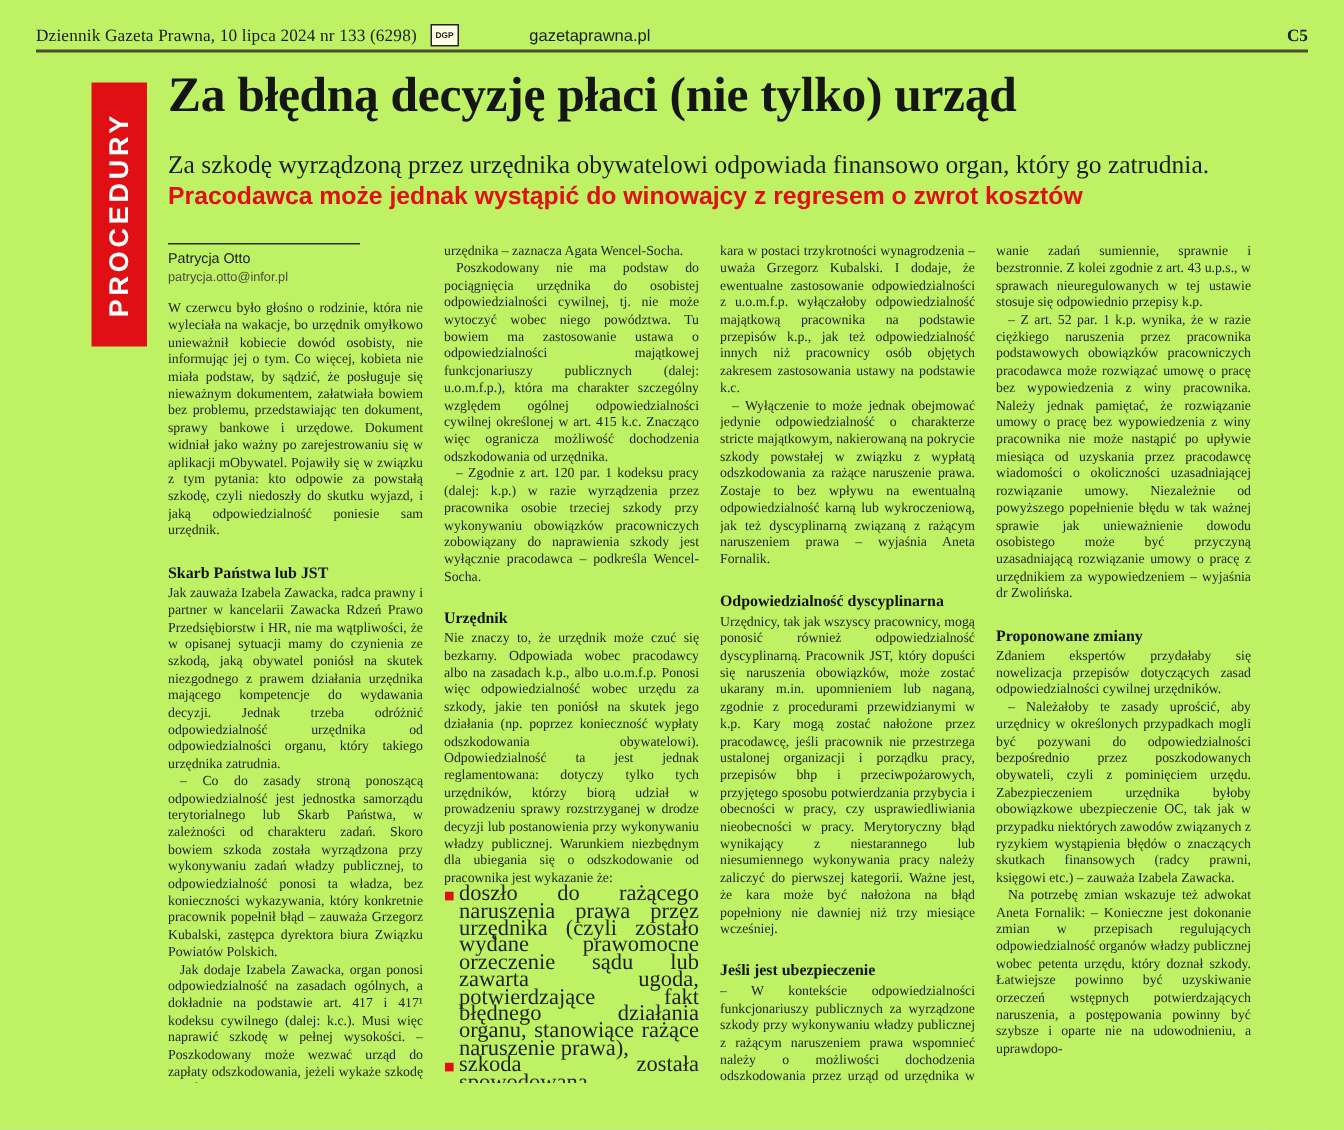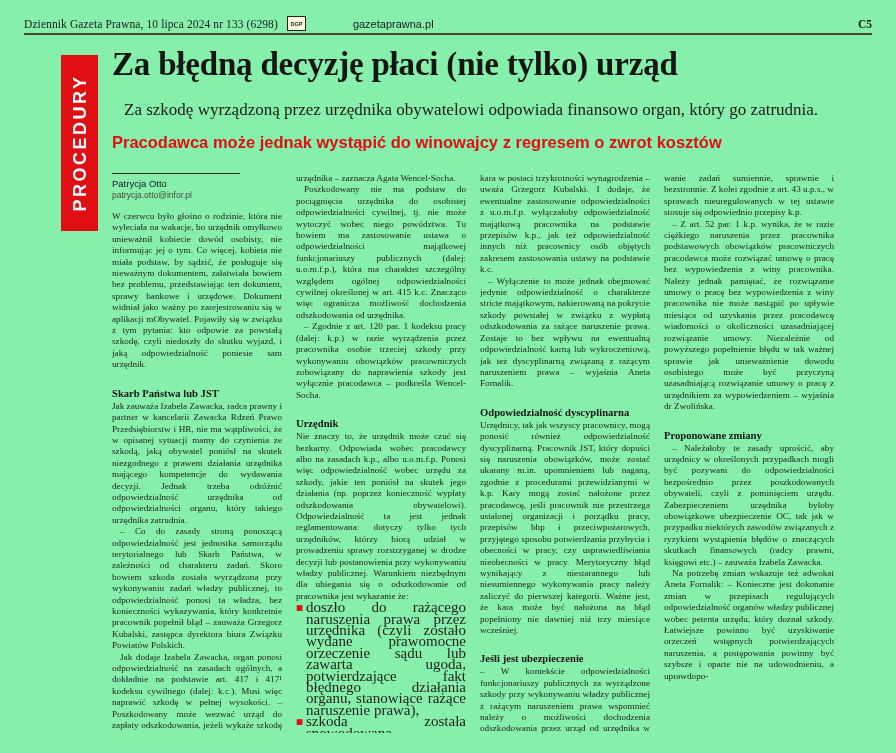--- a/index.html
+++ b/index.html
@@ -1,19 +1,19 @@
 <!DOCTYPE html>
 <html lang="pl"><head>
 <meta charset="utf-8">
 <style>
   html,body{margin:0;padding:0;}
   body{width:896px;height:753px;overflow:hidden;background:#e8e8e0;}
   .page{
     position:relative;width:896px;height:753px;
-    background:#86efac;color:#1b1b17;
+    background:#bef264;color:#1b1b17;
     font-family:"Liberation Serif","DejaVu Serif",serif;
   }
   
   .masthead{
     position:absolute;top:15px;left:24px;right:24px;height:17px;
     display:flex;align-items:center;font-size:11.5px;white-space:nowrap;
   }
   .masthead .edition{letter-spacing:.1px;}
   .logo-box{
     display:inline-flex;align-items:center;justify-content:center;
@@ -39,21 +39,21 @@
     color:#ffffff;font-family:"Liberation Sans",sans-serif;font-weight:bold;
     font-size:18px;letter-spacing:2.5px;white-space:nowrap;
   }
   
   .article{position:absolute;left:112px;top:47px;width:722px;}
   h1.title{
     margin:0 0 16px 0;font-family:"Liberation Serif","DejaVu Serif",serif;
     font-weight:bold;font-size:33px;line-height:1.08;letter-spacing:-.2px;
     white-space:nowrap;color:#151512;
   }
-  .deck{margin:12px;font-size:17px;line-height:1.28;white-space:nowrap;color:#1b1b17;}
+  .deck{margin:0;font-size:17px;line-height:1.28;white-space:nowrap;color:#1b1b17;}
   .deck-red{
     margin:1px 0 20px 0;font-family:"Liberation Sans",sans-serif;font-weight:bold;
     font-size:16.5px;line-height:1.25;white-space:nowrap;color:#e00f14;
   }
   
   .columns{display:flex;gap:14px;height:560px;overflow:hidden;}
   .col{width:170px;flex:0 0 170px;overflow:hidden;}
   .byline{border-top:1.6px solid #2a2a22;width:128px;padding-top:4px;margin-bottom:11px;}
   .byline-name{font-family:"Liberation Sans",sans-serif;font-weight:normal;font-size:9.5px;color:#1b1b17;}
   .byline-email{font-family:"Liberation Sans",sans-serif;font-size:8.5px;color:#4a4a40;margin-top:1px;}
@@ -133,19 +133,20 @@
           <p class="body ind">– Wyłączenie to może jednak obejmować jedynie odpowiedzialność o charakterze stricte majątkowym, nakierowaną na pokrycie szkody powstałej w związku z wypłatą odszkodowania za rażące naruszenie prawa. Zostaje to bez wpływu na ewentualną odpowiedzialność karną lub wykroczeniową, jak też dyscyplinarną związaną z rażącym naruszeniem prawa – wyjaśnia Aneta Fornalik.</p>
           <h3 class="sec">Odpowiedzialność dyscyplinarna</h3>
           <p class="body">Urzędnicy, tak jak wszyscy pracownicy, mogą ponosić również odpowiedzialność dyscyplinarną. Pracownik JST, który dopuści się naruszenia obowiązków, może zostać ukarany m.in. upomnieniem lub naganą, zgodnie z procedurami przewidzianymi w k.p. Kary mogą zostać nałożone przez pracodawcę, jeśli pracownik nie przestrzega ustalonej organizacji i porządku pracy, przepisów bhp i przeciwpożarowych, przyjętego sposobu potwierdzania przybycia i obecności w pracy, czy usprawiedliwiania nieobecności w pracy. Merytoryczny błąd wynikający z niestarannego lub niesumiennego wykonywania pracy należy zaliczyć do pierwszej kategorii. Ważne jest, że kara może być nałożona na błąd popełniony nie dawniej niż trzy miesiące wcześniej.</p>
           <h3 class="sec">Jeśli jest ubezpieczenie</h3>
           <p class="body">– W kontekście odpowiedzialności funkcjonariuszy publicznych za wyrządzone szkody przy wykonywaniu władzy publicznej z rażącym naruszeniem prawa wspomnieć należy o możliwości dochodzenia odszkodowania przez urząd od urzędnika w reżimie odpowiedzialności ubezpieczeniowej. Konieczne jest przy tym jednakże ustalenie odpowie-</p>
         </div>
       <div class="col">
           <p class="body">wanie zadań sumiennie, sprawnie i bezstronnie. Z kolei zgodnie z art. 43 u.p.s., w sprawach nieuregulowanych w tej ustawie stosuje się odpowiednio przepisy k.p.</p>
           <p class="body ind">– Z art. 52 par. 1 k.p. wynika, że w razie ciężkiego naruszenia przez pracownika podstawowych obowiązków pracowniczych pracodawca może rozwiązać umowę o pracę bez wypowiedzenia z winy pracownika. Należy jednak pamiętać, że rozwiązanie umowy o pracę bez wypowiedzenia z winy pracownika nie może nastąpić po upływie miesiąca od uzyskania przez pracodawcę wiadomości o okoliczności uzasadniającej rozwiązanie umowy. Niezależnie od powyższego popełnienie błędu w tak ważnej sprawie jak unieważnienie dowodu osobistego może być przyczyną uzasadniającą rozwiązanie umowy o pracę z urzędnikiem za wypowiedzeniem – wyjaśnia dr Zwolińska.</p>
           <h3 class="sec">Proponowane zmiany</h3>
+          <p class="body">Zdaniem ekspertów przydałaby się nowelizacja przepisów dotyczących zasad odpowiedzialności cywilnej urzędników.</p>
           <p class="body ind">– Należałoby te zasady uprościć, aby urzędnicy w określonych przypadkach mogli być pozywani do odpowiedzialności bezpośrednio przez poszkodowanych obywateli, czyli z pominięciem urzędu. Zabezpieczeniem urzędnika byłoby obowiązkowe ubezpieczenie OC, tak jak w przypadku niektórych zawodów związanych z ryzykiem wystąpienia błędów o znaczących skutkach finansowych (radcy prawni, księgowi etc.) – zauważa Izabela Zawacka.</p>
           <p class="body ind">Na potrzebę zmian wskazuje też adwokat Aneta Fornalik: – Konieczne jest dokonanie zmian w przepisach regulujących odpowiedzialność organów władzy publicznej wobec petenta urzędu, który doznał szkody. Łatwiejsze powinno być uzyskiwanie orzeczeń wstępnych potwierdzających naruszenia, a postępowania powinny być szybsze i oparte nie na udowodnieniu, a uprawdopo-</p>
         </div>
     </div>
   </section>
 
 </div>
 
 </body></html>

